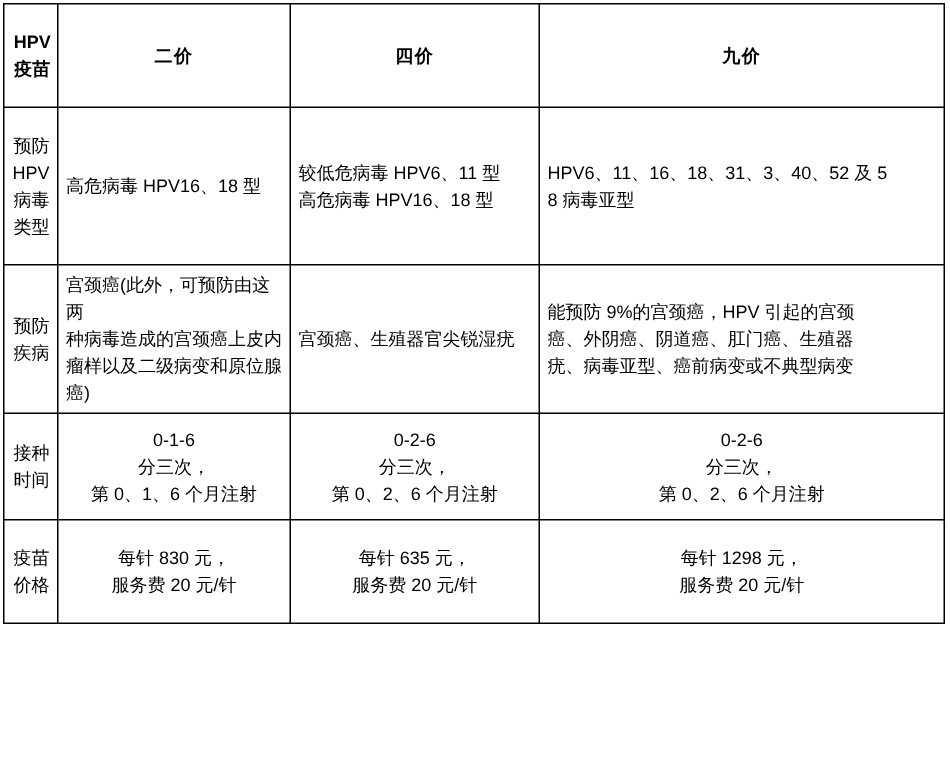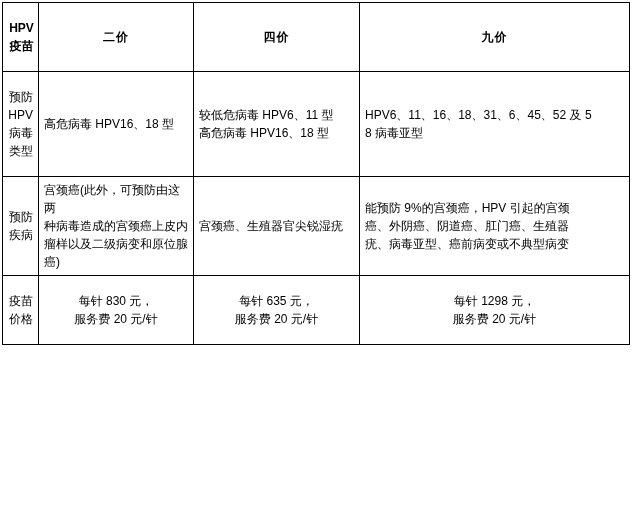--- a/index.html
+++ b/index.html
@@ -117,21 +117,21 @@
           <div>类型</div>
         </td>
         <td class="cell-left">
           <div>高危病毒 HPV16、18 型</div>
         </td>
         <td class="cell-left">
           <div>较低危病毒 HPV6、11 型</div>
           <div>高危病毒 HPV16、18 型</div>
         </td>
         <td class="cell-left">
-          <div>HPV6、11、16、18、31、6、45、52 及 5</div>
+          <div>HPV6、11、16、18、31、3、40、52 及 5</div>
           <div>8 病毒亚型</div>
         </td>
       </tr>
 
 
       <tr class="row-disease">
         <td class="rowlabel">
           <div>预防</div>
           <div>疾病</div>
         </td>
@@ -144,20 +144,41 @@
         <td class="cell-left">
           <div>宫颈癌、生殖器官尖锐湿疣</div>
         </td>
         <td class="cell-left">
           <div>能预防 9%的宫颈癌，HPV 引起的宫颈</div>
           <div>癌、外阴癌、阴道癌、肛门癌、生殖器</div>
           <div>疣、病毒亚型、癌前病变或不典型病变</div>
         </td>
       </tr>
 
+      <tr class="row-time">
+        <td class="rowlabel">
+          <div>接种</div>
+          <div>时间</div>
+        </td>
+        <td class="cell-center">
+          <div>0-1-6</div>
+          <div>分三次，</div>
+          <div>第 0、1、6 个月注射</div>
+        </td>
+        <td class="cell-center">
+          <div>0-2-6</div>
+          <div>分三次，</div>
+          <div>第 0、2、6 个月注射</div>
+        </td>
+        <td class="cell-center">
+          <div>0-2-6</div>
+          <div>分三次，</div>
+          <div>第 0、2、6 个月注射</div>
+        </td>
+      </tr>
 
       <tr class="row-price">
         <td class="rowlabel">
           <div>疫苗</div>
           <div>价格</div>
         </td>
         <td class="cell-center">
           <div>每针 830 元，</div>
           <div>服务费 20 元/针</div>
         </td>

